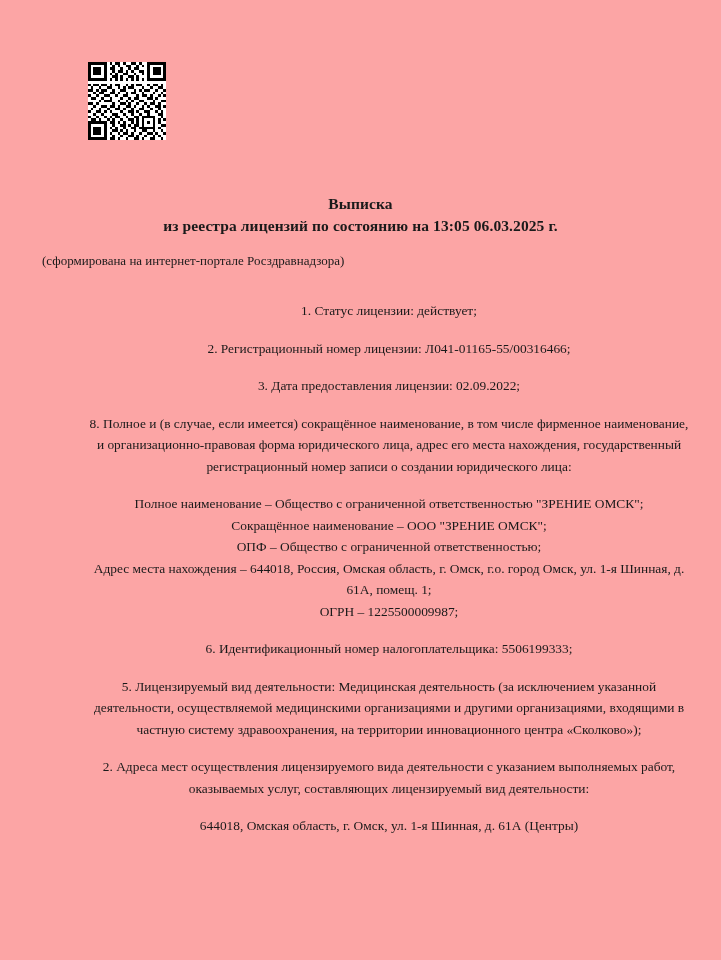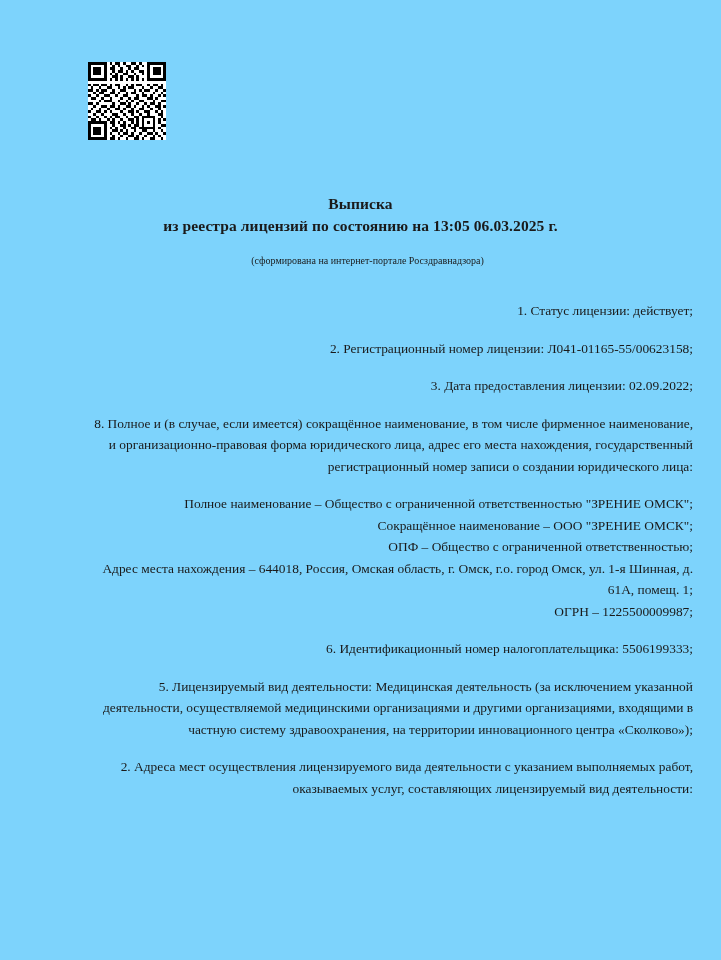--- a/index.html
+++ b/index.html
@@ -13,21 +13,21 @@
     position: relative;
     font-family: "Liberation Serif", "DejaVu Serif", serif;
     color: #1a1a1a;
     overflow: hidden;
   }
 
   
   .page {
     position: absolute;
     inset: 0;
-    background: #7dd3fc;
+    background: #fca5a5;
   }
 
   
   .qr-wrap {
     position: absolute;
     left: 88px;
     top: 62px;
     width: 78px;
     height: 78px;
   }
@@ -45,37 +45,37 @@
     font-weight: bold;
     font-size: 15.5px;
     line-height: 22px;
     letter-spacing: 0.1px;
   }
   .subtitle {
     position: absolute;
     left: 0;
     right: 28px;
     top: 253px;
-    text-align: center;
-    font-size: 10px;
+    text-align: left;
+    font-size: 13px;
     line-height: 16px;
     padding-left: 42px;
   }
 
   
   .body-area {
     position: absolute;
     left: 85px;
     top: 300px;
     width: 608px;
   }
   .para {
     font-size: 13.4px;
     line-height: 21.5px;
-    text-align: right;
+    text-align: center;
     margin: 0 0 16px 0;
     white-space: pre-wrap;
   }
   .para:last-child { margin-bottom: 0; }
 </style>
 </head>
 <body>
 
 <div class="page">
 
@@ -330,26 +330,27 @@
 
   <div class="title-block">
     <div class="title-line">Выписка</div>
     <div class="title-line">из реестра лицензий по состоянию на 13:05 06.03.2025 г.</div>
   </div>
 
   <div class="subtitle">(сформирована на интернет-портале Росздравнадзора)</div>
 
   <div class="body-area">
     <p class="para">1. Статус лицензии: действует;</p>
-    <p class="para">2. Регистрационный номер лицензии: Л041-01165-55/00623158;</p>
+    <p class="para">2. Регистрационный номер лицензии: Л041-01165-55/00316466;</p>
     <p class="para">3. Дата предоставления лицензии: 02.09.2022;</p>
     <p class="para">8. Полное и (в случае, если имеется) сокращённое наименование, в том числе фирменное наименование, и организационно-правовая форма юридического лица, адрес его места нахождения, государственный регистрационный номер записи о создании юридического лица:</p>
     <p class="para">Полное наименование – Общество с ограниченной ответственностью "ЗРЕНИЕ ОМСК";
 Сокращённое наименование – ООО "ЗРЕНИЕ ОМСК";
 ОПФ – Общество с ограниченной ответственностью;
 Адрес места нахождения – 644018, Россия, Омская область, г. Омск, г.о. город Омск, ул. 1-я Шинная, д. 61А, помещ. 1;
 ОГРН – 1225500009987;</p>
     <p class="para">6. Идентификационный номер налогоплательщика: 5506199333;</p>
     <p class="para">5. Лицензируемый вид деятельности: Медицинская деятельность (за исключением указанной деятельности, осуществляемой медицинскими организациями и другими организациями, входящими в частную систему здравоохранения, на территории инновационного центра «Сколково»);</p>
     <p class="para">2. Адреса мест осуществления лицензируемого вида деятельности с указанием выполняемых работ, оказываемых услуг, составляющих лицензируемый вид деятельности:</p>
+    <p class="para">644018, Омская область, г. Омск, ул. 1-я Шинная, д. 61А (Центры)</p>
   </div>
 
 </div>
 
 </body></html>

